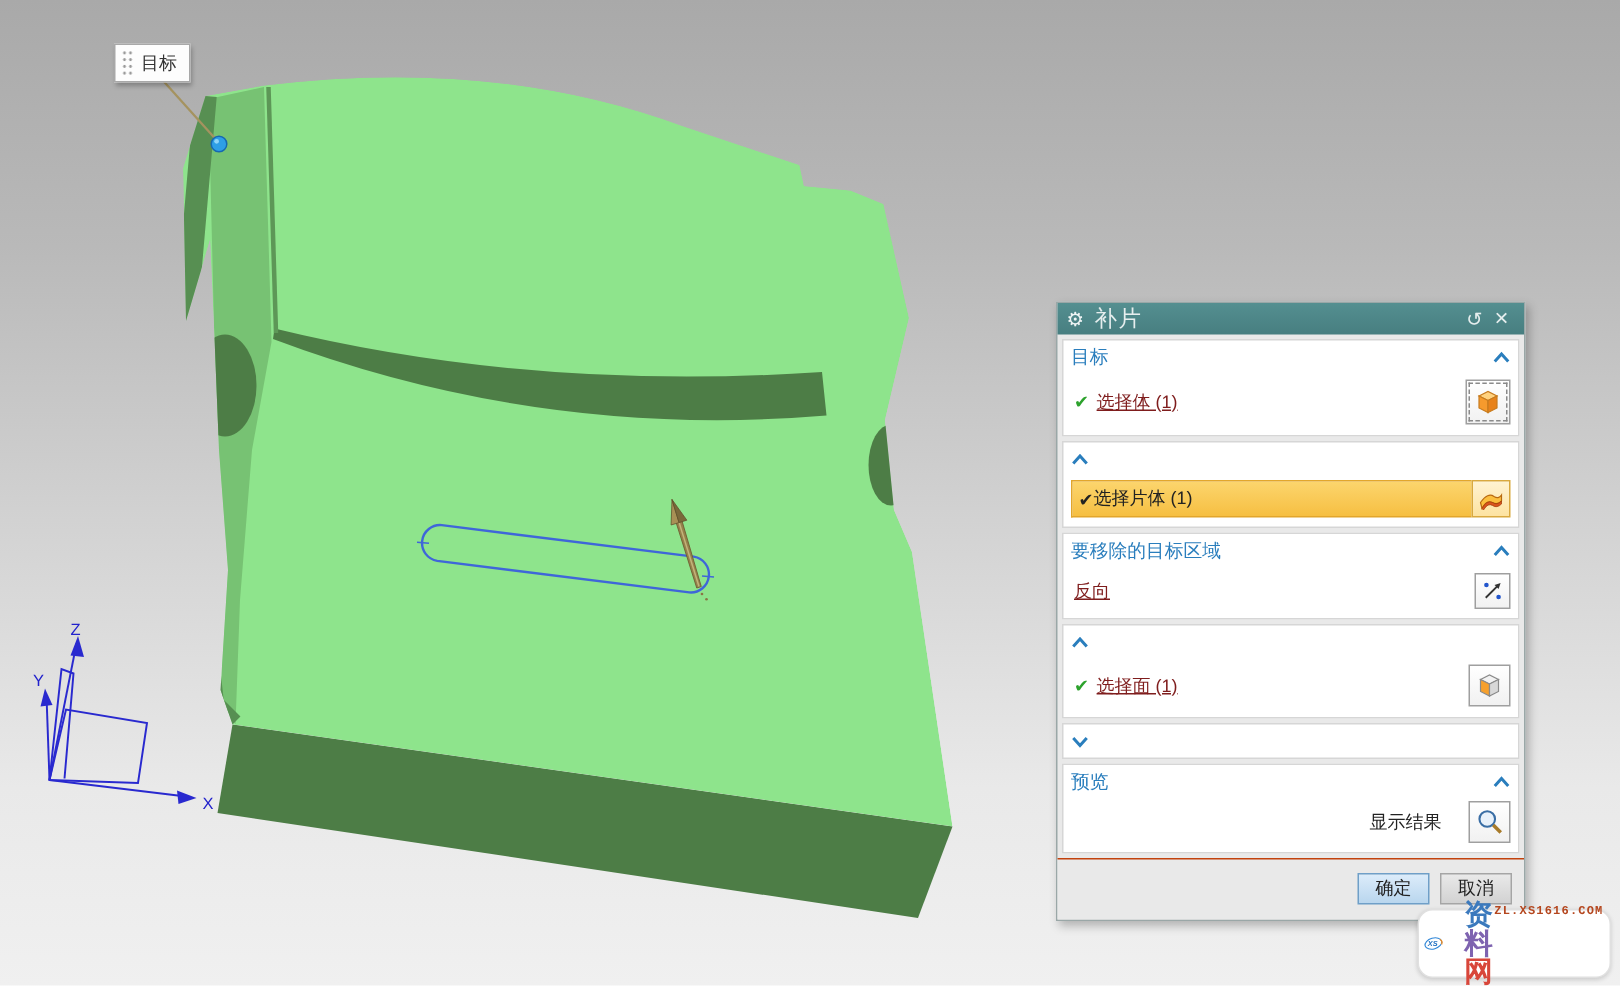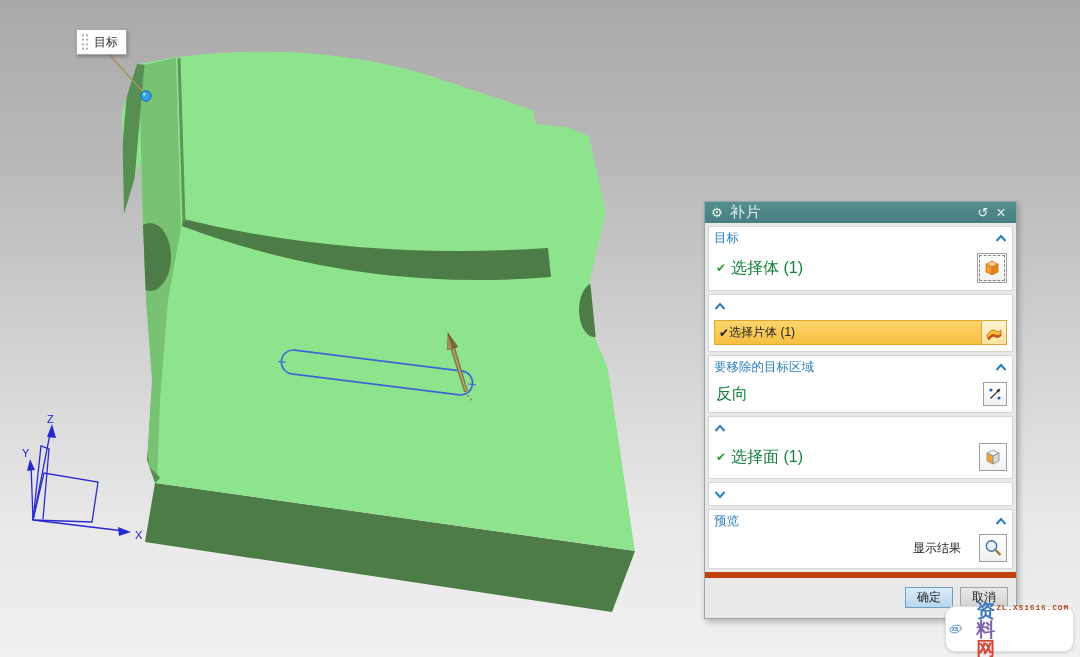--- a/index.html
+++ b/index.html
@@ -40,38 +40,38 @@
   .dlg-head .gear { font-size:13px; line-height:1; margin-right:7px; color:#eef4f4; }
   .dlg-head .ttl { flex:1; font-size:15px; letter-spacing:1px; }
   .dlg-head .hbtn { width:18px; text-align:center; font-size:13px; cursor:default; color:#e6eeee; }
   .dlg-body { padding:3px 3px 0 3px; }
   .card { background:#fff; border:1px solid #d6d6d6; margin-bottom:3px; padding:0 5px; }
   .sec-head { height:22px; display:flex; align-items:center; }
   .sec-title { flex:1; color:#2a7ebd; font-size:12.5px; }
   .chev { width:12px; height:9px; }
   .row { display:flex; align-items:center; padding:4px 0 7px 2px; }
   .row .chk { color:#2ca22c; font-size:12px; margin-right:5px; }
-  .row .lbl { flex:1; font-size:16px; color:#15803d; }
+  .row .lbl { flex:1; font-size:12px; color:#7f1d1d;text-decoration:underline; }
   .hl-row { display:flex; align-items:center; margin:3px 0 6px 0; }
   .hl-bar {
     flex:1; height:25px; display:flex; align-items:center; padding:0 4px;
     background:linear-gradient(#fcd56d,#f6bf42); border:1px solid #e2a62c; border-right:none;
   }
   .icon-btn {
     background:linear-gradient(#ffffff,#f1f1f1); border:1px solid #9f9f9f;
     display:flex; align-items:center; justify-content:center;
   }
   .btn-30 { width:30px; height:30px; }
   .btn-26 { width:26px; height:25px; background:linear-gradient(#fff3d2,#fde3a1); border-color:#d9a93f; }
   .btn-24 { width:24px; height:24px; }
   .btn-28 { width:28px; height:28px; }
   .sel-dashed { outline:1px dashed #8a8a8a; outline-offset:-3px; }
   .right-row { display:flex; align-items:center; justify-content:flex-end; padding:2px 0 6px 0; gap:18px; }
   .dlg-foot {
-    border-top:6px solid #c2410c; margin-top:2px; padding:9px 8px 10px 8px;
+    border-top:1px solid #c2410c; margin-top:2px; padding:9px 8px 10px 8px;
     display:flex; justify-content:flex-end; gap:7px; background:#e9e9e9;
   }
   .pbtn {
     min-width:48px; height:21px; font-size:12px; color:#222; text-align:center;
     line-height:19px; padding:0 8px; cursor:default;
   }
   .pbtn.ok { background:linear-gradient(#dcecfa,#b9d6ee); border:1px solid #6f9fc8; }
   .pbtn.cancel { background:linear-gradient(#e9e9e9,#d2d2d2); border:1px solid #a5a5a5; }
 
   

